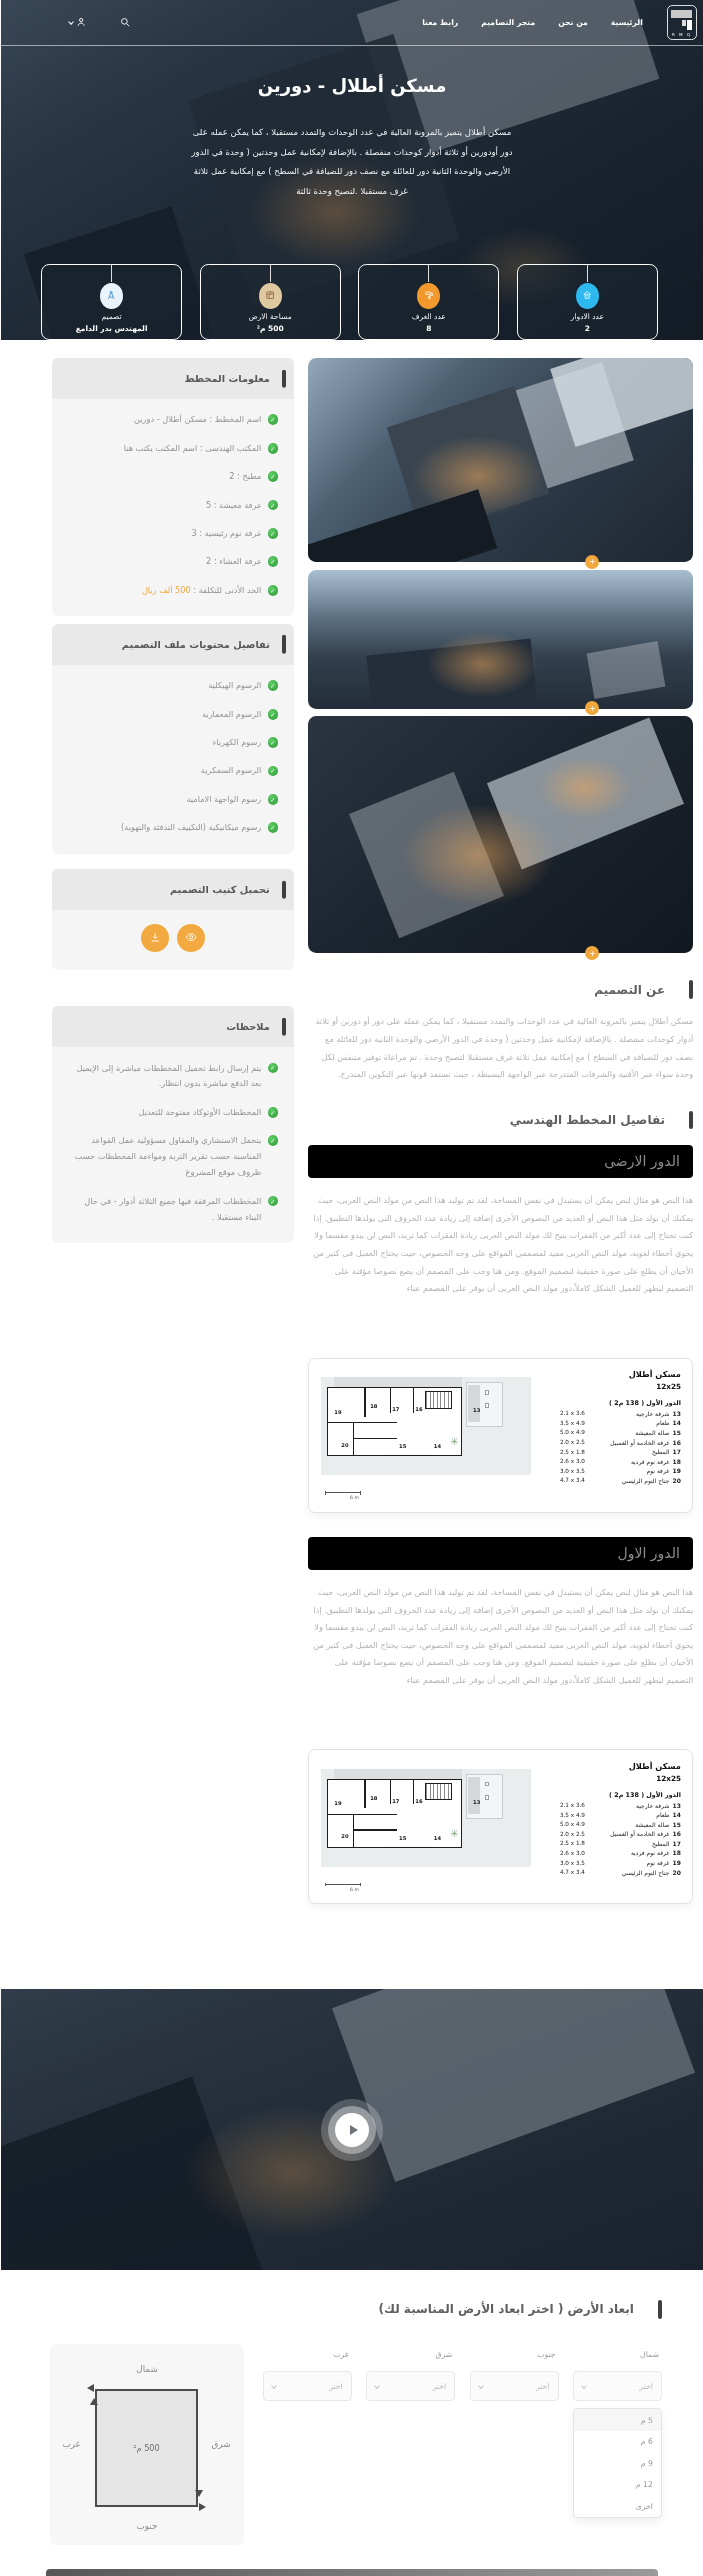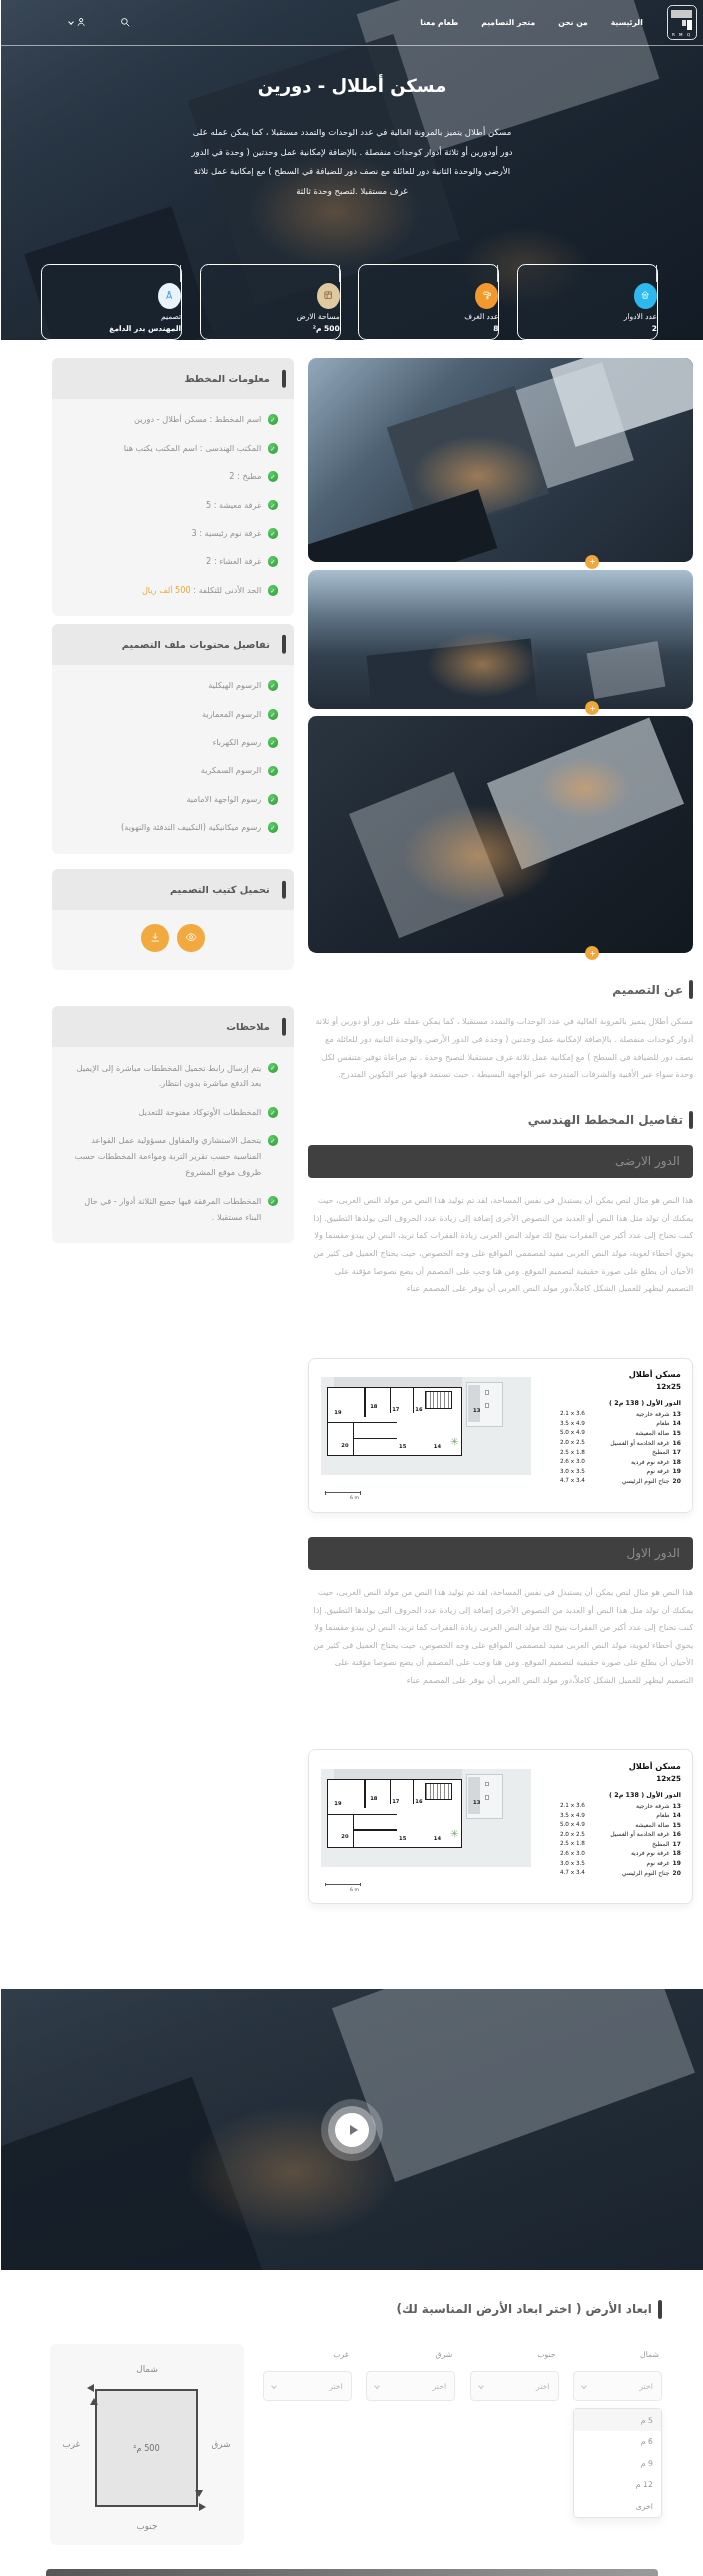--- a/index.html
+++ b/index.html
@@ -35,46 +35,46 @@
   .header-icons { display:flex; align-items:center; gap:34px; margin-left:19.6px; }
   .hicon { color:#ffffff; display:flex; align-items:center; gap:3.1px; cursor:pointer; }
   .chev-w { width:4.1px; height:4.1px; border-right:1px solid #fff; border-bottom:1px solid #fff; transform:rotate(45deg); margin-top:-1.5px; }
   
   .hero-inner { position:relative; z-index:3; text-align:center; }
   .hero-title { margin-top:75px; color:#ffffff; font-size:18px; font-weight:bold; }
   .hero-desc { margin:27px auto 0; width:330px; color:#eef2f5; font-size:8.5px; line-height:2.3; }
   
   .stats-row { position:absolute; bottom:0; right:46px; left:41px; display:flex; gap:17.5px; z-index:4; }
   .stat-card { flex:1; height:76px; background:rgba(28,38,50,.55); border:1px solid #ffffff; border-radius:8.2px;
-    display:flex; flex-direction:column; overflow:visible; }
+    display:flex; flex-direction:column; align-items:center; overflow:visible; }
   .stat-stem { width:1px; height:16.5px; background:rgba(255,255,255,.85); }
   .stat-icon { width:23px; height:26px; border-radius:50%; display:flex; align-items:center; justify-content:center; margin-top:1px; }
   .stat-label { color:#f4f6f8; font-size:7.5px; margin-top:3.6px; }
   .stat-value { color:#ffffff; font-size:7.5px; font-weight:bold; margin-top:2.6px; }
   
   .content { height:1649px; display:grid; grid-template-columns:385px 242px; gap:14.4px; padding:18px 10.8px 0 52px; background:#fff; }
   
   .g-wrap { position:relative; }
   .g-img { position:relative; border-radius:8.2px; overflow:hidden; }
   .g1 { height:204px; background:linear-gradient(135deg,#93a9bb 0%,#4d6173 28%,#2c3946 60%,#1d2732 100%); }
   .g2 { height:139px; margin-top:7.7px; background:linear-gradient(180deg,#a9bfd0 0%,#5d7183 34%,#33404d 62%,#222d38 100%); }
   .g3 { height:237px; margin-top:7.7px; background:linear-gradient(140deg,#2a3540 0%,#1a222c 55%,#12181f 100%); }
   .gb { position:absolute; }
   .gb-white { background:#d6dde3; opacity:.8; }
   .gb-dark { background:#39444f; }
   .gb-glow { background:radial-gradient(ellipse at center,rgba(235,168,95,.55),rgba(235,168,95,0) 70%); }
   .g-badge { position:absolute; bottom:-6.7px; left:72%; width:14px; height:14px; border-radius:50%;
     background:#f0a73c; color:#fff; display:flex; align-items:center; justify-content:center; font-size:7.7px; z-index:3; cursor:pointer; }
   
-  .sec-title { display:flex; align-items:center; gap:6px; margin-top:27px; }
+  .sec-title { display:flex; align-items:center; gap:24px; margin-top:27px; }
   .sec-tick { width:4.1px; height:18.5px; background:#3f3f3f; border-radius:2.1px; }
   .sec-title h2 { color:#606060; font-size:12px; font-weight:bold; }
   .para { color:#b3b3b3; font-size:8.2px; line-height:2.15; margin-top:14.4px; text-align:right; }
-  .floor-bar { margin-top:15.5px; height:33px; background:#404040; border-radius:4.1px; display:flex; align-items:center;
-    padding:0 13.4px; color:#8c8c8c; font-size:12px; }
+  .floor-bar { margin-top:15.5px; height:33px; background:#000000; border-radius:4.1px; display:flex; align-items:center;
+    padding:0 13.4px; color:#8c8c8c; font-size:14px; }
   .floor-text { height:152px; overflow:hidden; }
   
   .plan-card { margin-top:13.4px; height:155px; background:#fff; border:0.5px solid #e3e3e3; border-radius:7.2px;
     box-shadow:0 3.1px 7.2px rgba(0,0,0,.05); display:flex; gap:8.2px; padding:10.3px 11.3px; }
   .plan-legend { width:121px; flex-shrink:0; }
   .lg-project { color:#111; font-size:8.2px; font-weight:bold; }
   .lg-size { color:#111; font-size:7.2px; font-weight:bold; margin-top:3.1px; direction:ltr; text-align:right; }
   .lg-floor { color:#111; font-size:6.4px; font-weight:bold; margin-top:8.2px; }
   .lg-row { display:flex; justify-content:space-between; align-items:center; margin-top:2.6px; }
   .lg-name { color:#222; font-size:6px; display:flex; gap:3.1px; }
@@ -186,21 +186,21 @@
       <div class="logo-mid">
         <div class="logo-bar-a"></div>
           <div class="logo-bar-b"></div>
       </div>
       <div class="logo-letters">R M Q</div>
     </div>
     <nav class="nav-links">
       <a href="#">الرئيسية</a>
       <a href="#">من نحن</a>
       <a href="#">متجر التصاميم</a>
-      <a href="#">طعام معنا</a>
+      <a href="#">رابط معنا</a>
     </nav>
     <div class="header-spacer"></div>
     <div class="header-icons">
       <div class="hicon">
         <svg width="10.3" height="10.3" viewBox="0 0 20 20" fill="none" stroke="#fff" stroke-width="1.8">
           <circle cx="8.5" cy="8.5" r="5.5"></circle>
             <path d="M13 13 L18 18"></path>
         </svg>
       </div>
       <div class="hicon">

